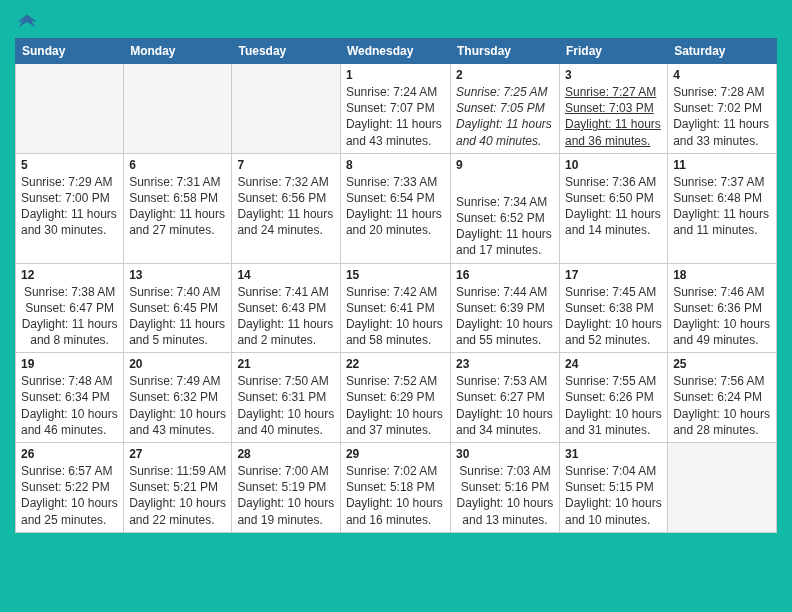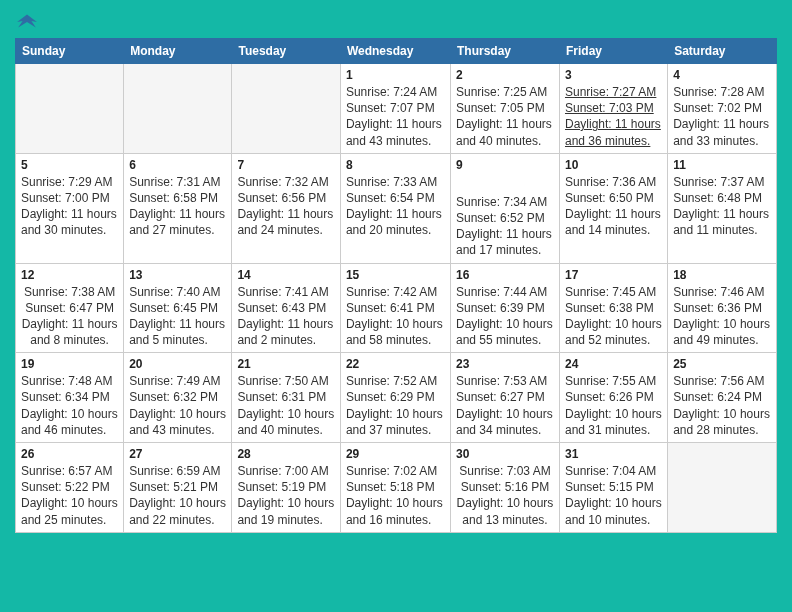--- a/index.html
+++ b/index.html
@@ -120,21 +120,21 @@
           <td class="empty"></td>
           <td>
             <div class="day-number">1</div>
             <div class="day-info" style="white-space: pre-line;">Sunrise: 7:24 AM
 Sunset: 7:07 PM
 Daylight: 11 hours
 and 43 minutes.</div>
           </td>
           <td>
             <div class="day-number">2</div>
-            <div class="day-info" style="white-space: pre-line;">Sunrise: 7:25 AM
+            <div class="day-info" style="white-space: pre-line; font-style: italic;">Sunrise: 7:25 AM
 Sunset: 7:05 PM
 Daylight: 11 hours
 and 40 minutes.</div>
           </td>
           <td>
             <div class="day-number">3</div>
             <div class="day-info" style="white-space: pre-line; text-decoration: underline;">Sunrise: 7:27 AM
 Sunset: 7:03 PM
 Daylight: 11 hours
 and 36 minutes.</div>
@@ -303,21 +303,21 @@
         <tr class="last-row">
           <td>
             <div class="day-number">26</div>
             <div class="day-info" style="white-space: pre-line;">Sunrise: 6:57 AM
 Sunset: 5:22 PM
 Daylight: 10 hours
 and 25 minutes.</div>
           </td>
           <td>
             <div class="day-number">27</div>
-            <div class="day-info" style="white-space: pre-line;">Sunrise: 6:59 AM
+            <div class="day-info" style="white-space: pre-line;">Sunrise: 11:59 AM
 Sunset: 5:21 PM
 Daylight: 10 hours
 and 22 minutes.</div>
           </td>
           <td>
             <div class="day-number">28</div>
             <div class="day-info" style="white-space: pre-line;">Sunrise: 7:00 AM
 Sunset: 5:19 PM
 Daylight: 10 hours
 and 19 minutes.</div>

